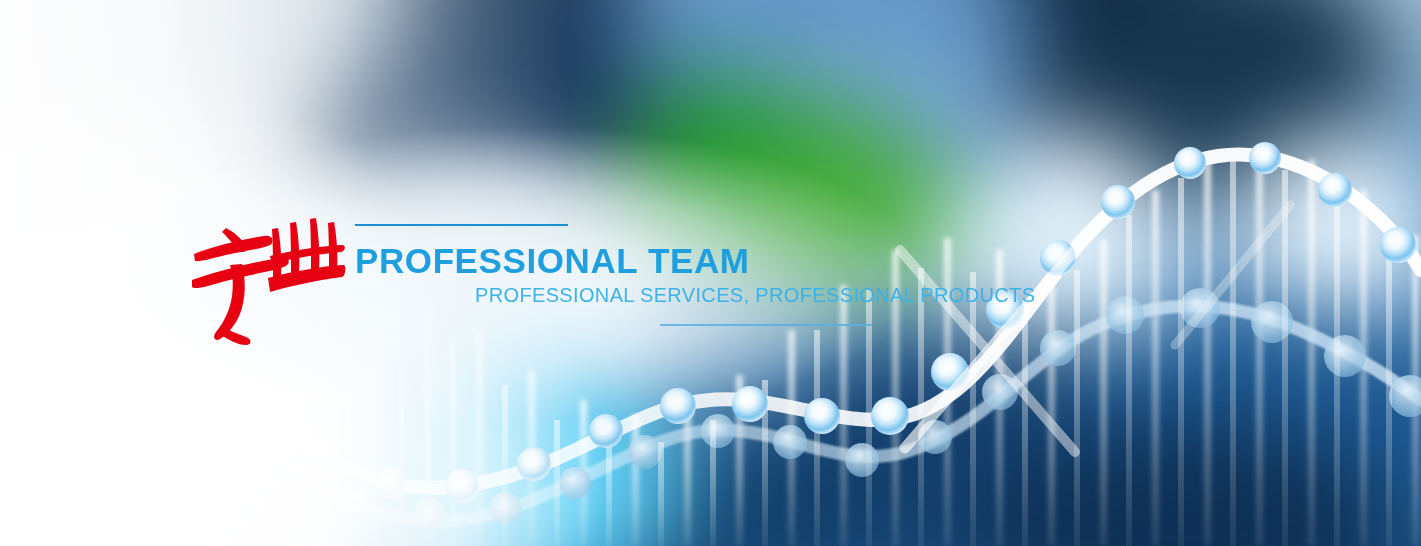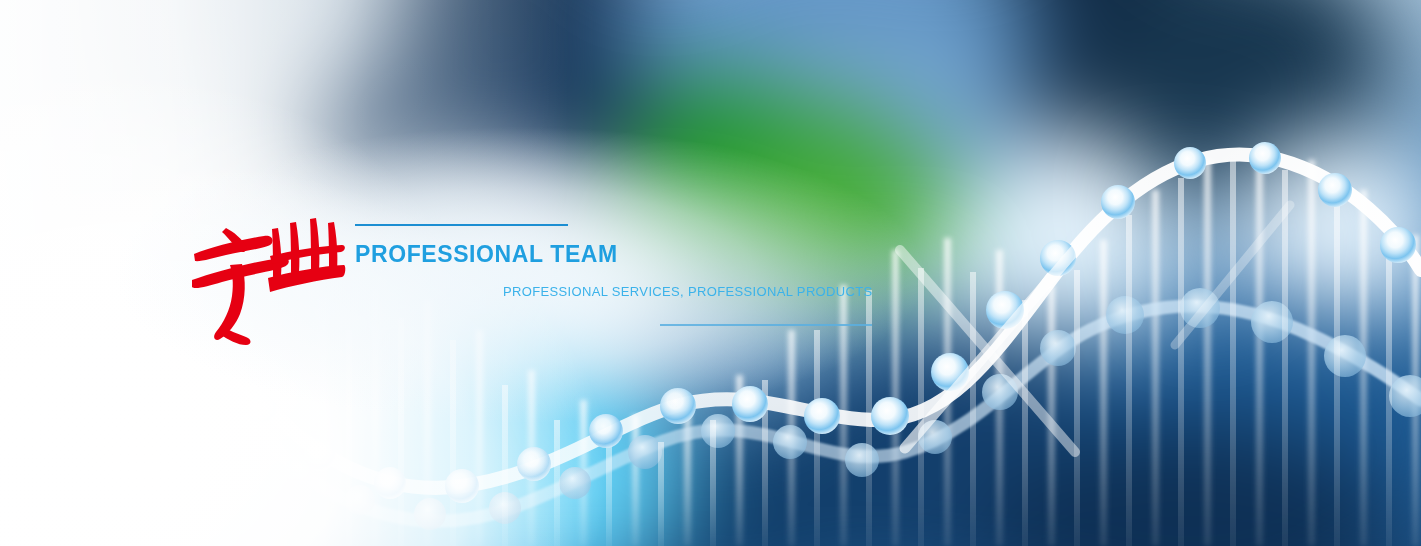--- a/index.html
+++ b/index.html
@@ -126,32 +126,32 @@
   .rule-bottom {
     left: 660px;
     top: 324px;
     width: 212px;
     border-top: 2px solid rgba(90,175,225,0.85);
   }
   .headline {
     position: absolute;
     left: 355px;
     top: 243px;
-    font-size: 23px;
+    font-size: 35px;
     font-weight: bold;
     letter-spacing: 0.6px;
     color: #1f9fe0;
     white-space: nowrap;
     line-height: 1;
   }
   .subline {
     position: absolute;
-    left: 503px;
+    left: 475px;
     top: 285px;
-    font-size: 13px;
+    font-size: 20px;
     font-weight: normal;
     letter-spacing: 0.35px;
     color: #3bb2ea;
     white-space: nowrap;
     line-height: 1;
   }
   .cn-line {
     position: absolute;
     left: 275px;
     top: 307px;

